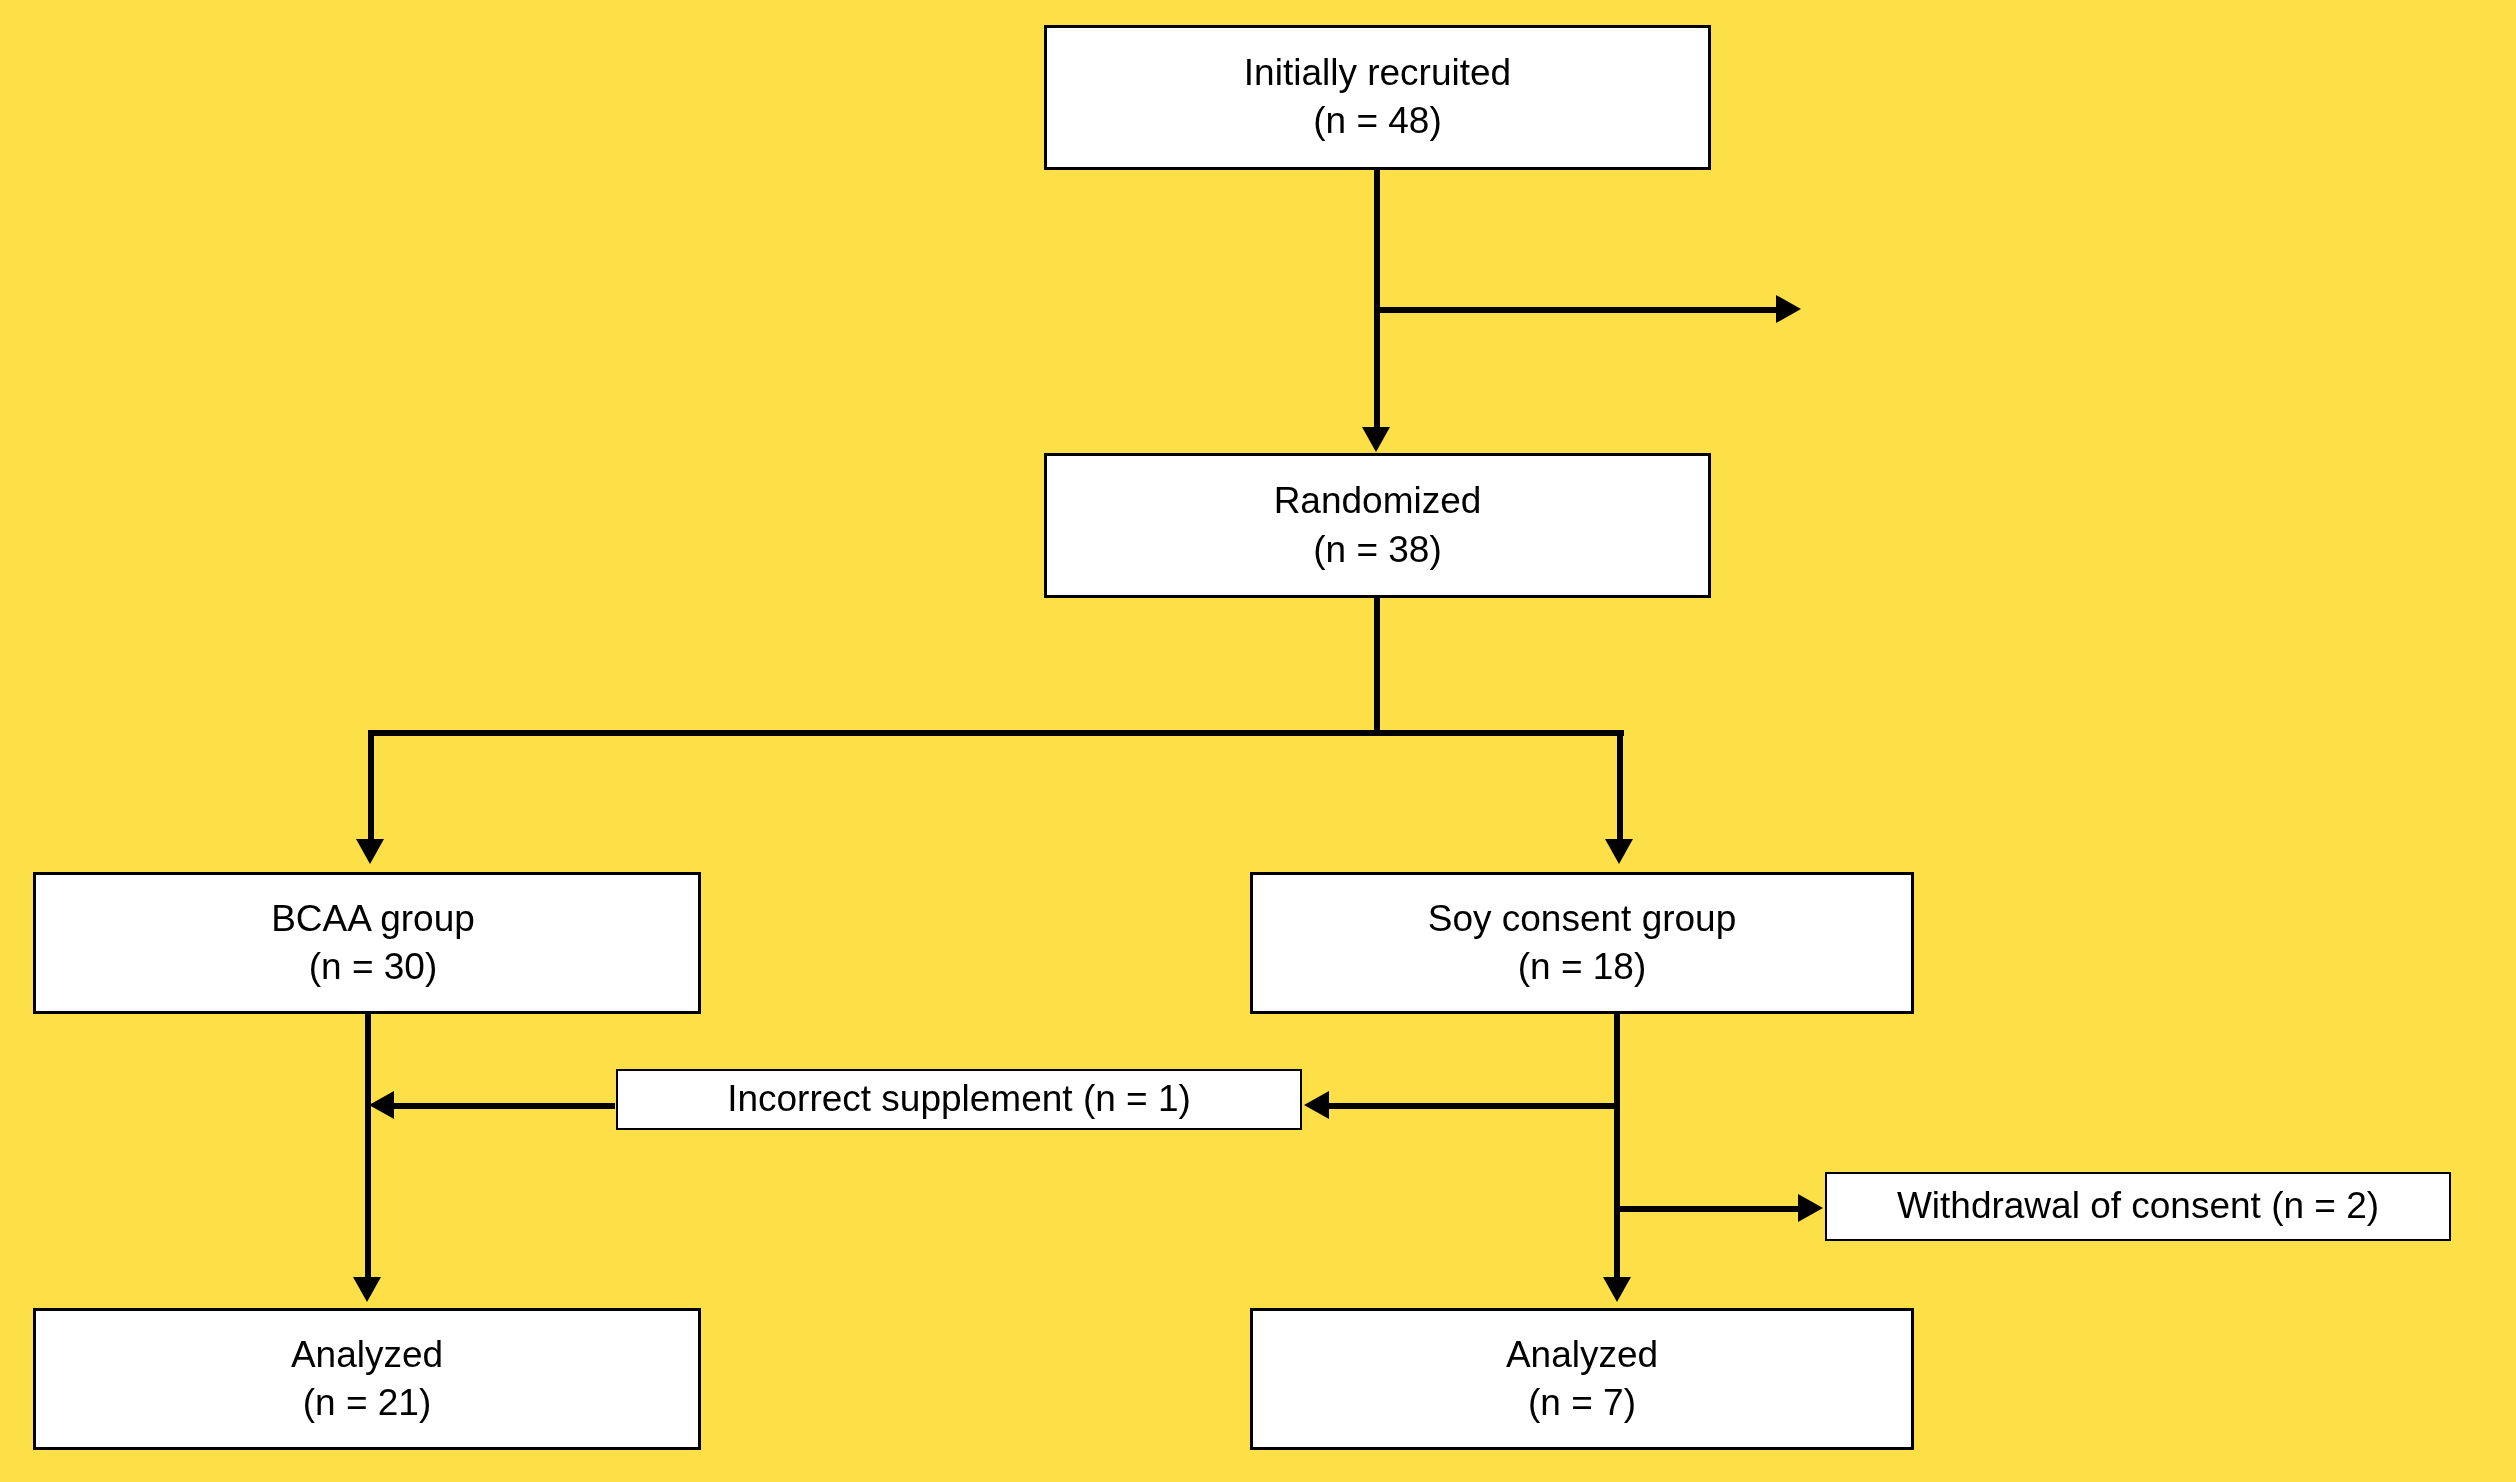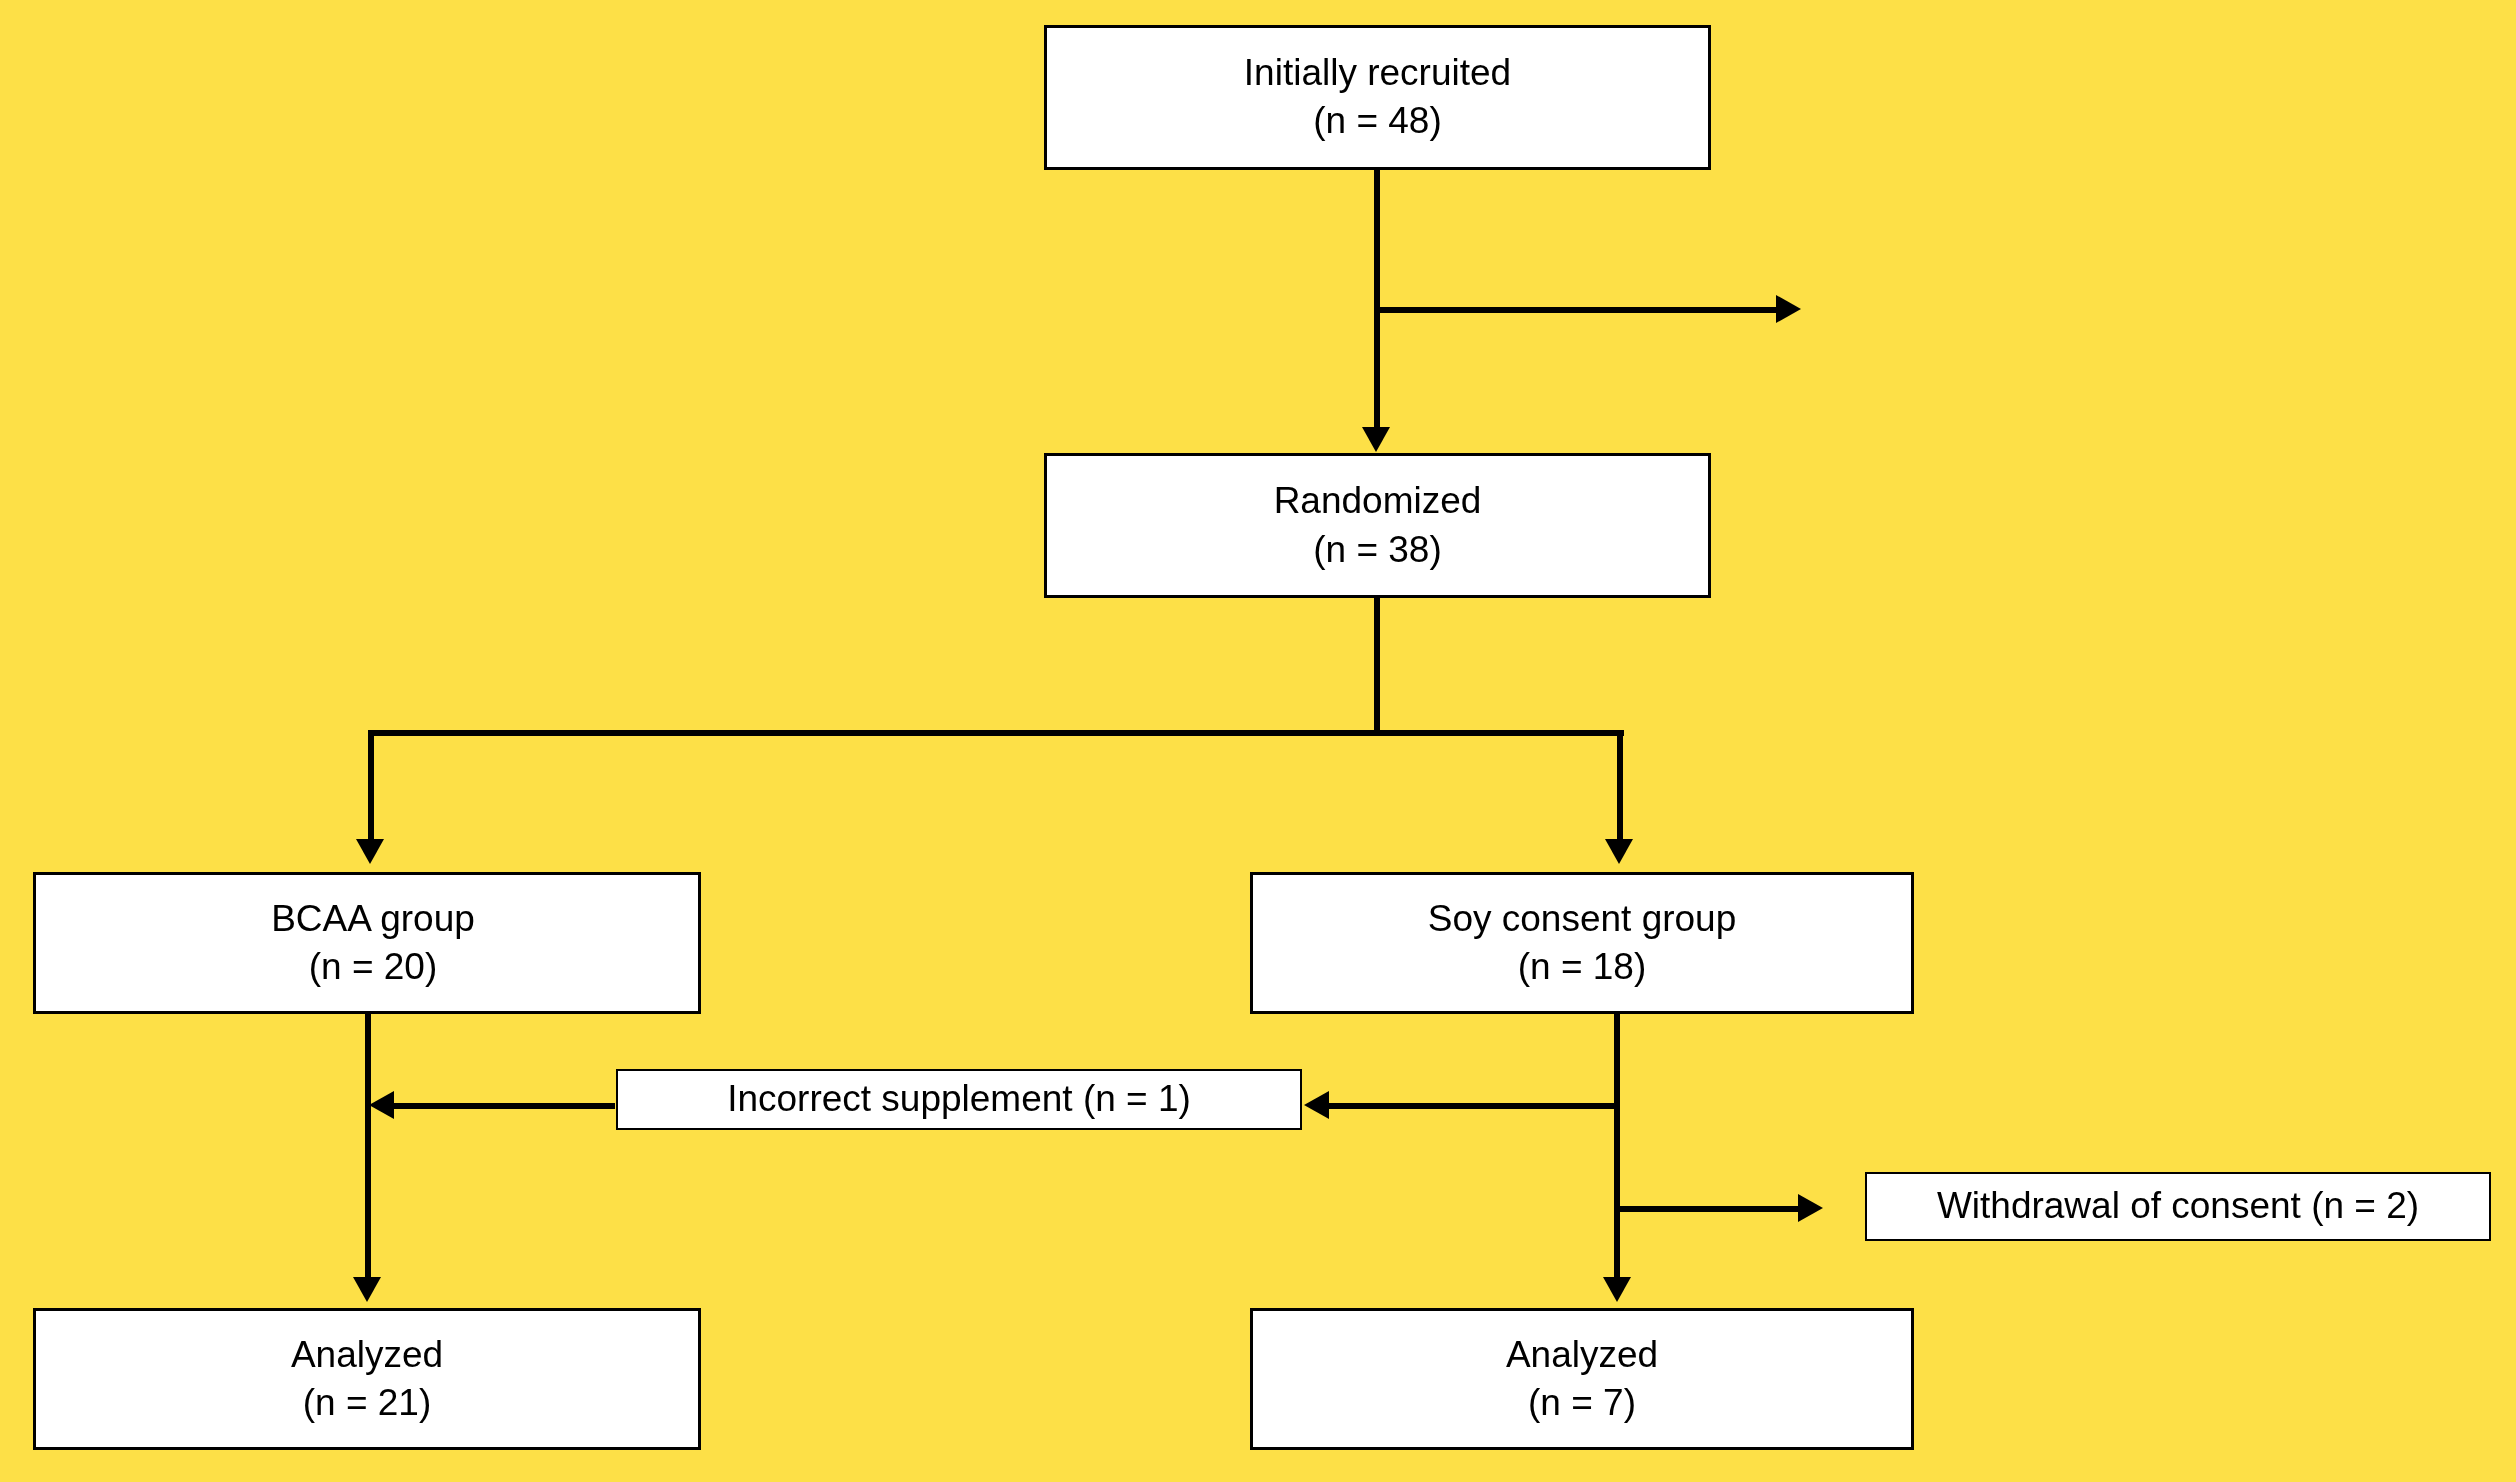--- a/index.html
+++ b/index.html
@@ -119,33 +119,33 @@
   </div>
 
 
   <div class="node primary" style="left:1044px; top:453px; width:667px; height:145px;">
     <span class="line1">Randomized</span>
     <span class="line2">(n = 38)</span>
   </div>
 
   <div class="node primary" style="left:33px; top:872px; width:668px; height:142px;padding-left:12px;">
     <span class="line1">BCAA group</span>
-    <span class="line2">(n = 20)</span>
+    <span class="line2">(n = 30)</span>
   </div>
 
   <div class="node primary" style="left:1250px; top:872px; width:664px; height:142px;">
     <span class="line1">Soy consent group</span>
     <span class="line2">(n = 18)</span>
   </div>
 
   <div class="node side" style="left:616px; top:1069px; width:686px; height:61px;">
     <span class="line1">Incorrect supplement (n = 1)</span>
   </div>
 
-  <div class="node side" style="left:1825px; top:1172px; width:626px; height:69px;margin-left:40px;">
+  <div class="node side" style="left:1825px; top:1172px; width:626px; height:69px;">
     <span class="line1">Withdrawal of consent (n = 2)</span>
   </div>
 
   <div class="node primary" style="left:33px; top:1308px; width:668px; height:142px;">
     <span class="line1">Analyzed</span>
     <span class="line2">(n = 21)</span>
   </div>
 
   <div class="node primary" style="left:1250px; top:1308px; width:664px; height:142px;">
     <span class="line1">Analyzed</span>

